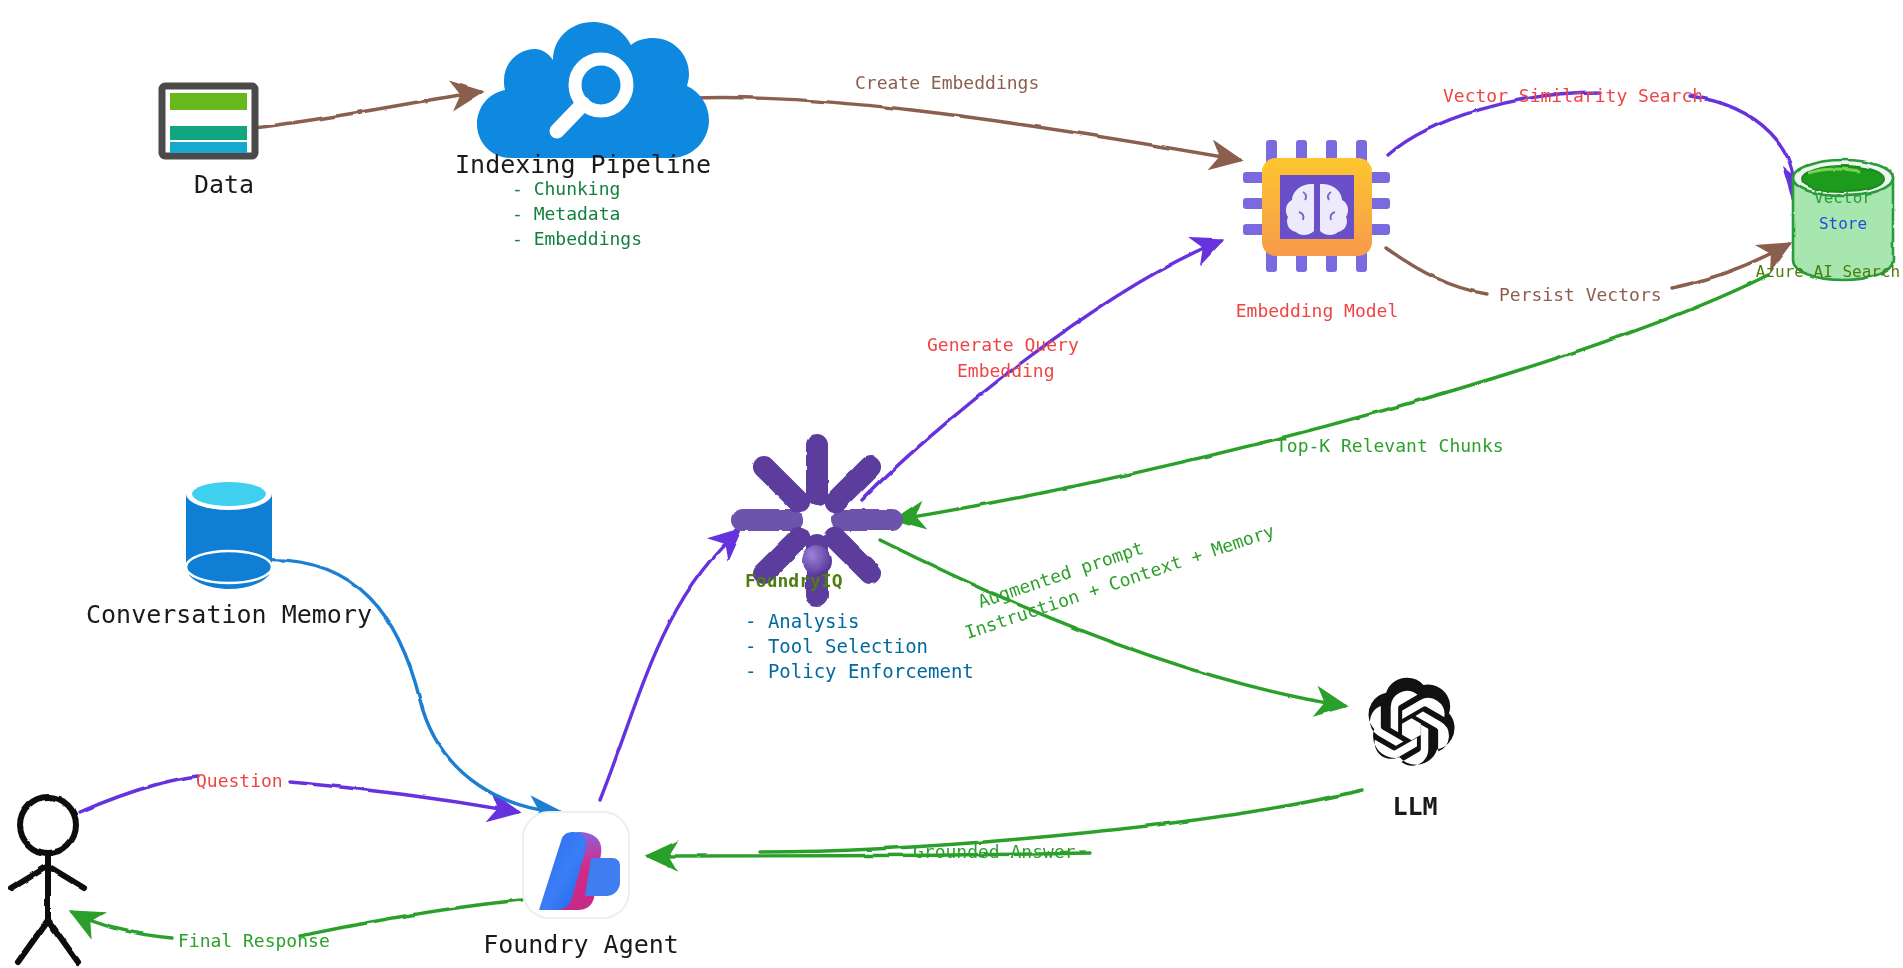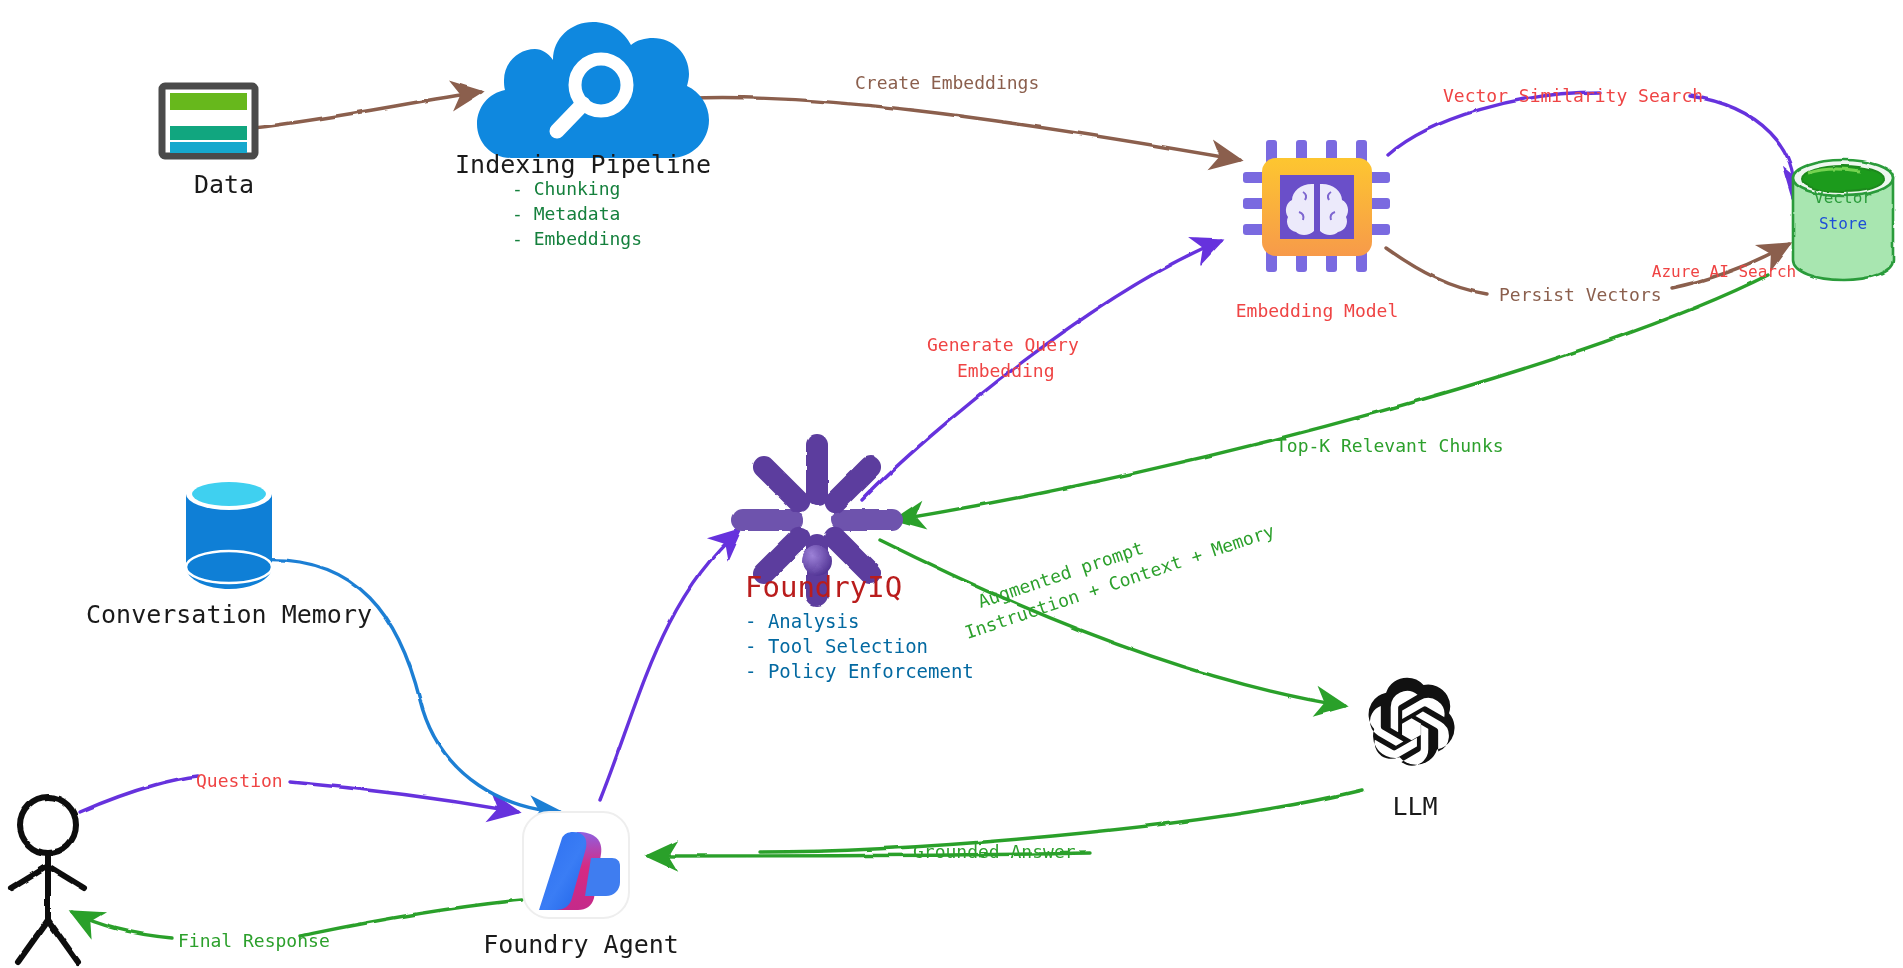--- a/index.html
+++ b/index.html
@@ -9,21 +9,21 @@
   #stage{position:relative;width:1903px;height:968px;background:#fff;}
   #stage svg{position:absolute;left:0;top:0;width:1903px;height:968px;}
   .lbl{position:absolute;white-space:pre;line-height:1.22;
        font-family:"DejaVu Sans Mono","Liberation Mono",monospace;}
   .node-label{font-size:25px;color:#1a1a1a;text-align:center;}
   .sub-list{font-size:18px;color:#15803d;text-align:left;}
   .edge-label{font-size:18px;}
   .purple{color:#ef4444;}
   .green{color:#2ca02c;}
   .brown{color:#8b5f4d;}
-  .big-title{font-size:29px;color:#b91c1c;letter-spacing:0px;}
+  .big-title{font-size:18px;color:#4d7c0f;letter-spacing:0px;font-weight:bold;}
   .iq-list{font-size:19px;color:#0369a1;text-align:center;line-height:1.37;}
   .center{transform:translateX(-50%);}
   .rot-a{transform:rotate(-18.5deg);transform-origin:0 0;}
 </style>
 </head>
 <body>
 
 <div id="stage">
 
   <svg viewBox="0 0 1903 968" xmlns="http://www.w3.org/2000/svg">
@@ -216,32 +216,32 @@
 
   <div class="lbl node-label center" style="left:583px; top:150px;">Indexing Pipeline</div>
   <div class="lbl sub-list" style="left:512px; top:178px;">- Chunking</div>
   <div class="lbl sub-list" style="left:512px; top:203px;">- Metadata</div>
   <div class="lbl sub-list" style="left:512px; top:228px;">- Embeddings</div>
 
   <div class="lbl edge-label purple center" style="left:1317px; top:300px;">Embedding Model</div>
 
   <div class="lbl center" style="left:1843px; top:188px; font-size:16px; color:#2a9b3a;">Vector</div>
   <div class="lbl center" style="left:1843px; top:214px; font-size:16px; color:#1d4ed8;">Store</div>
-  <div class="lbl center" style="left:1724px; top:262px; font-size:16px; color:#ef4444;">Azure AI Search</div>
+  <div class="lbl center" style="left:1828px; top:262px; font-size:16px; color:#4d7c0f;">Azure AI Search</div>
 
   <div class="lbl big-title" style="left:745px; top:570px;">FoundryIQ</div>
   <div class="lbl iq-list" style="left:745px; top:608px;">- Analysis</div>
   <div class="lbl iq-list" style="left:745px; top:633px;">- Tool Selection</div>
   <div class="lbl iq-list" style="left:745px; top:658px;">- Policy Enforcement</div>
 
   <div class="lbl node-label center" style="left:229px; top:600px;">Conversation Memory</div>
 
   <div class="lbl node-label center" style="left:581px; top:930px;">Foundry Agent</div>
 
-  <div class="lbl node-label center" style="left:1415px; top:792px;">LLM</div>
+  <div class="lbl node-label center" style="left:1415px; top:792px;font-weight:bold;">LLM</div>
 
   <div class="lbl edge-label brown" style="left:855px; top:72px;">Create Embeddings</div>
 
   <div class="lbl edge-label purple" style="left:1443px; top:85px;">Vector Similarity Search</div>
 
   <div class="lbl edge-label brown" style="left:1499px; top:284px;">Persist Vectors</div>
 
   <div class="lbl edge-label purple" style="left:927px; top:334px;">Generate Query</div>
   <div class="lbl edge-label purple" style="left:957px; top:360px;">Embedding</div>
 

